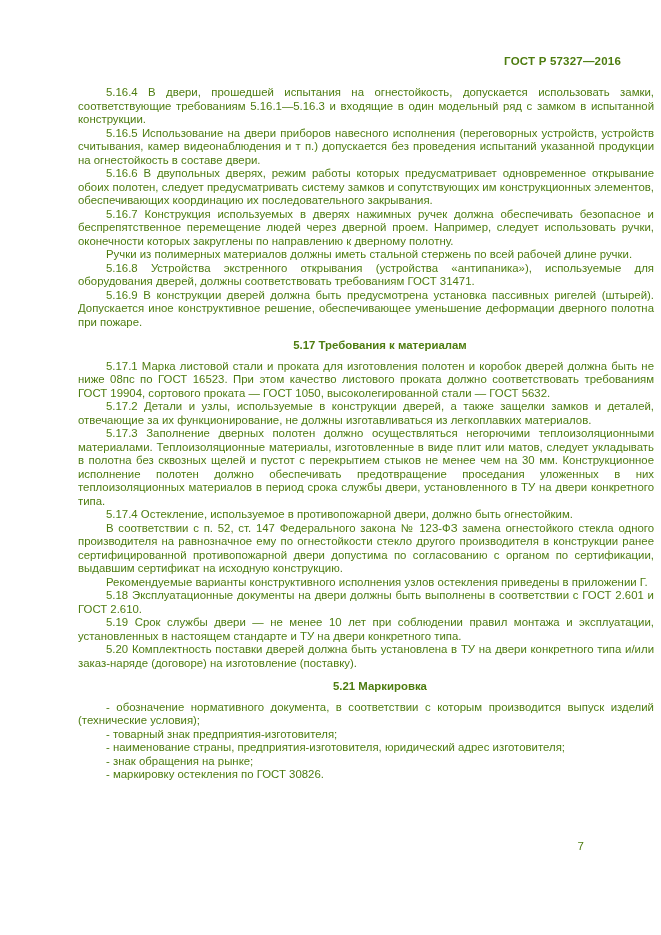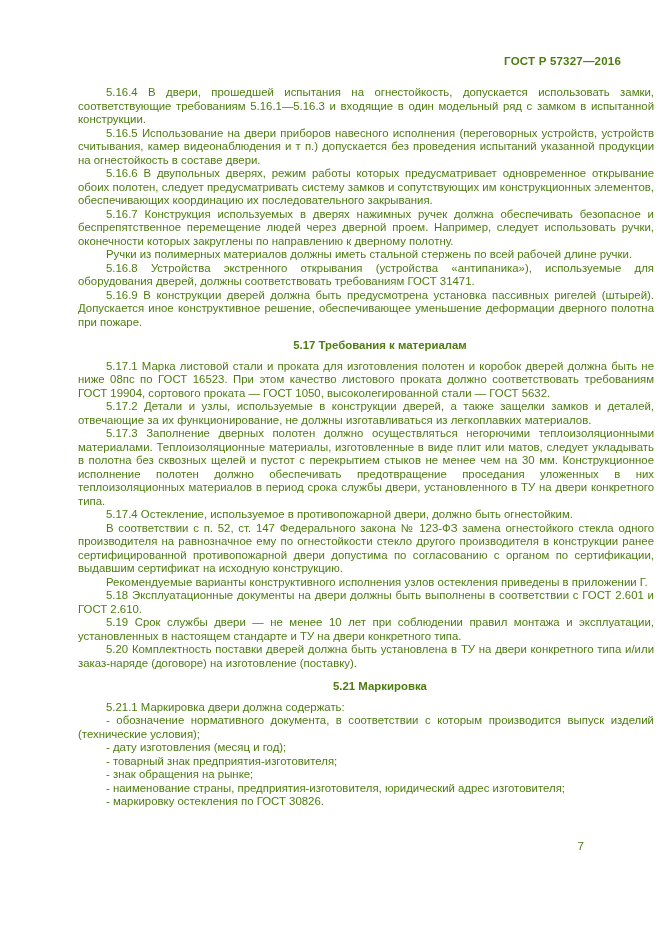--- a/index.html
+++ b/index.html
@@ -77,23 +77,21 @@
       <p class="paragraph">5.17.1  Марка листовой стали и проката для изготовления полотен и коробок дверей должна быть не ниже 08пс по ГОСТ 16523. При этом качество листового проката должно соответствовать требованиям ГОСТ 19904, сортового проката — ГОСТ 1050, высоколегированной стали — ГОСТ 5632.</p>
       <p class="paragraph">5.17.2  Детали и узлы, используемые в конструкции дверей, а также защелки замков и деталей, отвечающие за их функционирование, не должны изготавливаться из легкоплавких материалов.</p>
       <p class="paragraph">5.17.3  Заполнение дверных полотен должно осуществляться негорючими теплоизоляционными материалами. Теплоизоляционные материалы, изготовленные в виде плит или матов, следует укладывать в полотна без сквозных щелей и пустот с перекрытием стыков не менее чем на 30 мм. Конструкционное исполнение полотен должно обеспечивать предотвращение проседания уложенных в них теплоизоляционных материалов в период срока службы двери, установленного в ТУ на двери конкретного типа.</p>
       <p class="paragraph">5.17.4  Остекление, используемое в противопожарной двери, должно быть огнестойким.</p>
       <p class="paragraph">В соответствии с п. 52, ст. 147 Федерального закона № 123-ФЗ замена огнестойкого стекла одного производителя на равнозначное ему по огнестойкости стекло другого производителя в конструкции ранее сертифицированной противопожарной двери допустима по согласованию с органом по сертификации, выдавшим сертификат на исходную конструкцию.</p>
       <p class="paragraph">Рекомендуемые варианты конструктивного исполнения узлов остекления приведены в приложении Г.</p>
       <p class="paragraph">5.18  Эксплуатационные документы на двери должны быть выполнены в соответствии с ГОСТ 2.601 и ГОСТ 2.610.</p>
       <p class="paragraph">5.19  Срок службы двери — не менее 10 лет при соблюдении правил монтажа и эксплуатации, установленных в настоящем стандарте и ТУ на двери конкретного типа.</p>
       <p class="paragraph">5.20  Комплектность поставки дверей должна быть установлена в ТУ на двери конкретного типа и/или заказ-наряде (договоре) на изготовление (поставку).</p>
       <p class="heading">5.21  Маркировка</p>
-      <p class="paragraph">5.21.1  Маркировка двери должна содержать:</p>
       <p class="list-item">- обозначение нормативного документа, в соответствии с которым производится выпуск изделий (технические условия);</p>
-      <p class="list-item">- дату изготовления (месяц и год);</p>
       <p class="list-item">- товарный знак предприятия-изготовителя;</p>
+      <p class="list-item">- наименование страны, предприятия-изготовителя, юридический адрес изготовителя;</p>
       <p class="list-item">- знак обращения на рынке;</p>
-      <p class="list-item">- наименование страны, предприятия-изготовителя, юридический адрес изготовителя;</p>
       <p class="list-item">- маркировку остекления по ГОСТ 30826.</p>
     </div>
 
   <div class="page-number">7</div>
 </div>
 
 </body></html>

